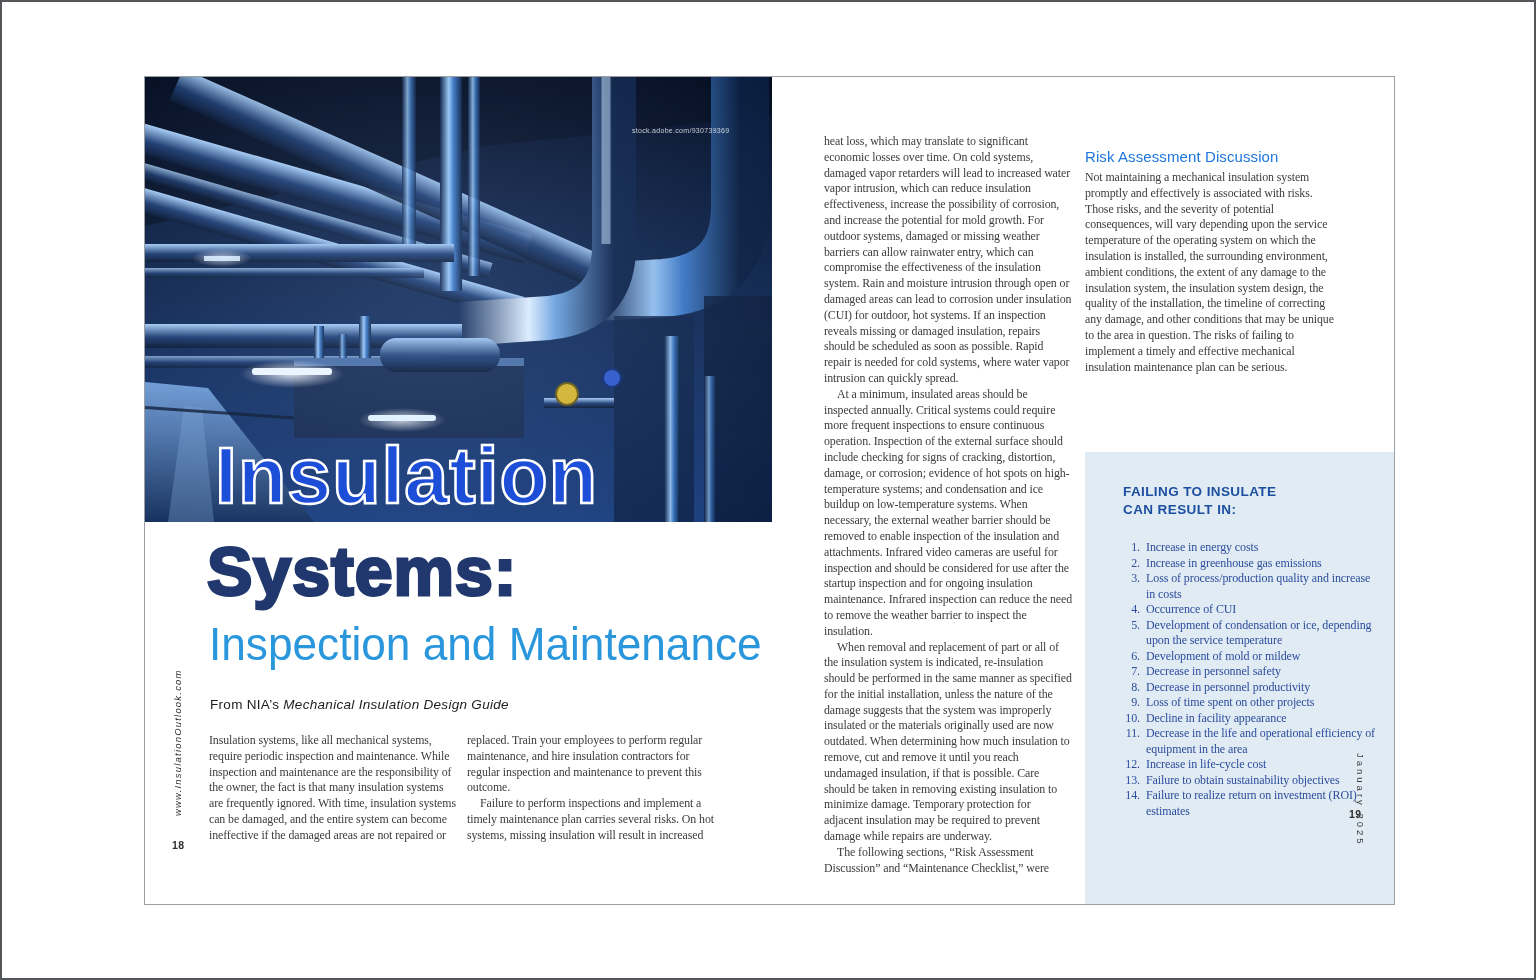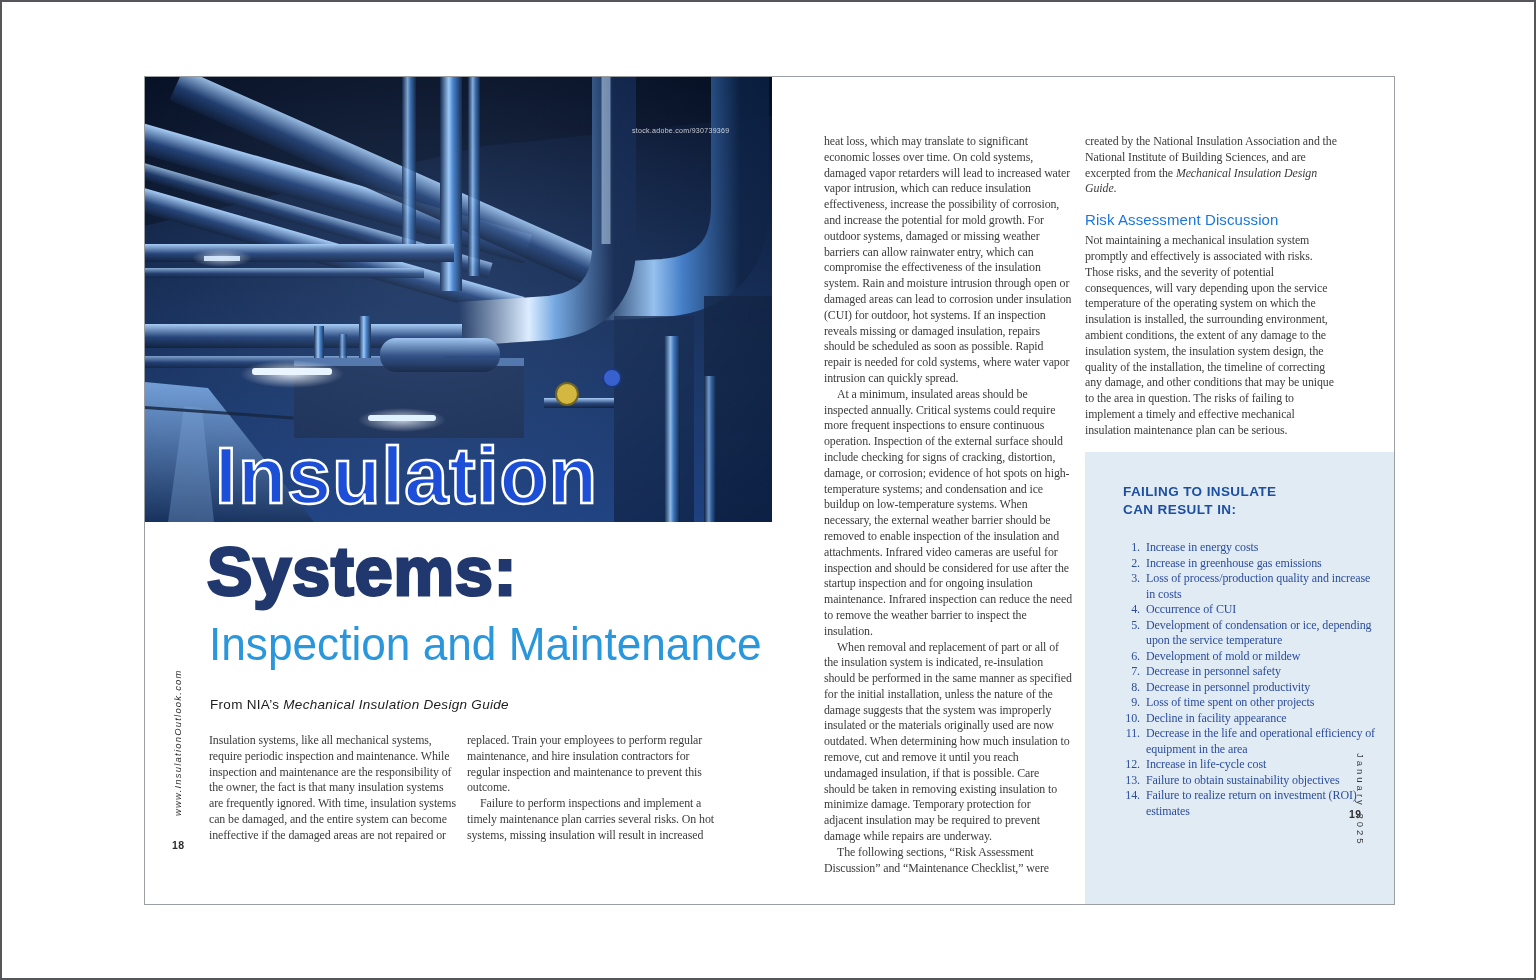--- a/index.html
+++ b/index.html
@@ -196,21 +196,20 @@
     <div class="pnum pnum-18">18</div>
 
     <div class="rcol1 serif">
       <p>heat loss, which may translate to significant economic losses over time. On cold systems, damaged vapor retarders will lead to increased water vapor intrusion, which can reduce insulation effectiveness, increase the possibility of corrosion, and increase the potential for mold growth. For outdoor systems, damaged or missing weather barriers can allow rainwater entry, which can compromise the effectiveness of the insulation system. Rain and moisture intrusion through open or damaged areas can lead to corrosion under insulation (CUI) for outdoor, hot systems. If an inspection reveals missing or damaged insulation, repairs should be scheduled as soon as possible. Rapid repair is needed for cold systems, where water vapor intrusion can quickly spread.</p>
       <p class="ind">At a minimum, insulated areas should be inspected annually. Critical systems could require more frequent inspections to ensure continuous operation. Inspection of the external surface should include checking for signs of cracking, distortion, damage, or corrosion; evidence of hot spots on high-temperature systems; and condensation and ice buildup on low-temperature systems. When necessary, the external weather barrier should be removed to enable inspection of the insulation and attachments. Infrared video cameras are useful for inspection and should be considered for use after the startup inspection and for ongoing insulation maintenance. Infrared inspection can reduce the need to remove the weather barrier to inspect the insulation.</p>
       <p class="ind">When removal and replacement of part or all of the insulation system is indicated, re-insulation should be performed in the same manner as specified for the initial installation, unless the nature of the damage suggests that the system was improperly insulated or the materials originally used are now outdated. When determining how much insulation to remove, cut and remove it until you reach undamaged insulation, if that is possible. Care should be taken in removing existing insulation to minimize damage. Temporary protection for adjacent insulation may be required to prevent damage while repairs are underway.</p>
       <p class="ind">The following sections, “Risk Assessment Discussion” and “Maintenance Checklist,” were</p>
     </div>
 
     <div class="rcol2 serif">
-      <p><span>created by the National Insulation Association and the National Institute of Building Sciences, and are excerpted from the </span><i>Mechanical Insulation Design Guide</i><span>.</span></p>
       <div class="rheading">Risk Assessment Discussion</div>
       <p>Not maintaining a mechanical insulation system promptly and effectively is associated with risks. Those risks, and the severity of potential consequences, will vary depending upon the service temperature of the operating system on which the insulation is installed, the surrounding environment, ambient conditions, the extent of any damage to the insulation system, the insulation system design, the quality of the installation, the timeline of correcting any damage, and other conditions that may be unique to the area in question. The risks of failing to implement a timely and effective mechanical insulation maintenance plan can be serious.</p>
     </div>
 
     <div class="callout">
       <p class="callout-heading"><span>FAILING TO INSULATE</span><br><span>CAN RESULT IN:</span></p>
       <ol>
         <li>
             <span class="num">1.</span>
             <span class="txt">Increase in energy costs</span>

